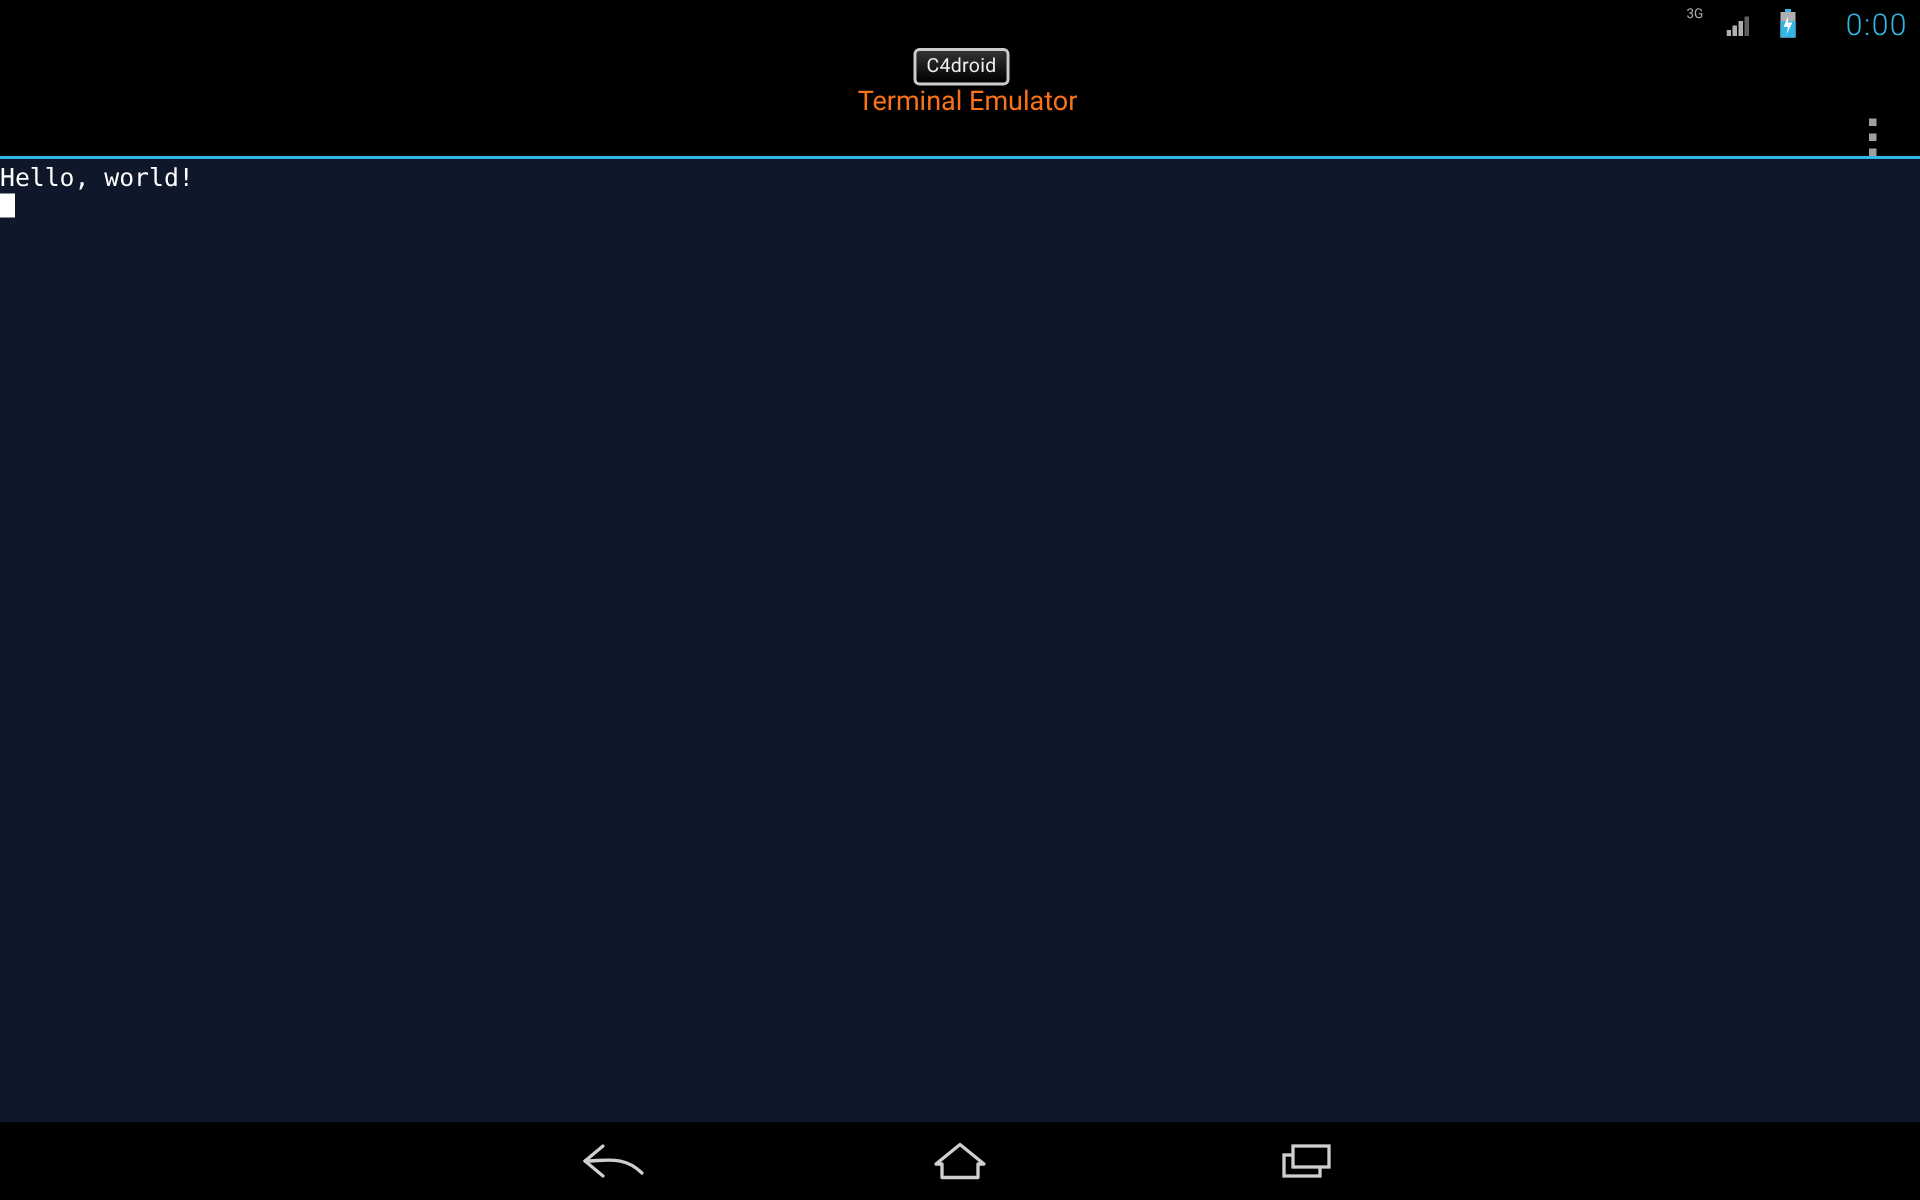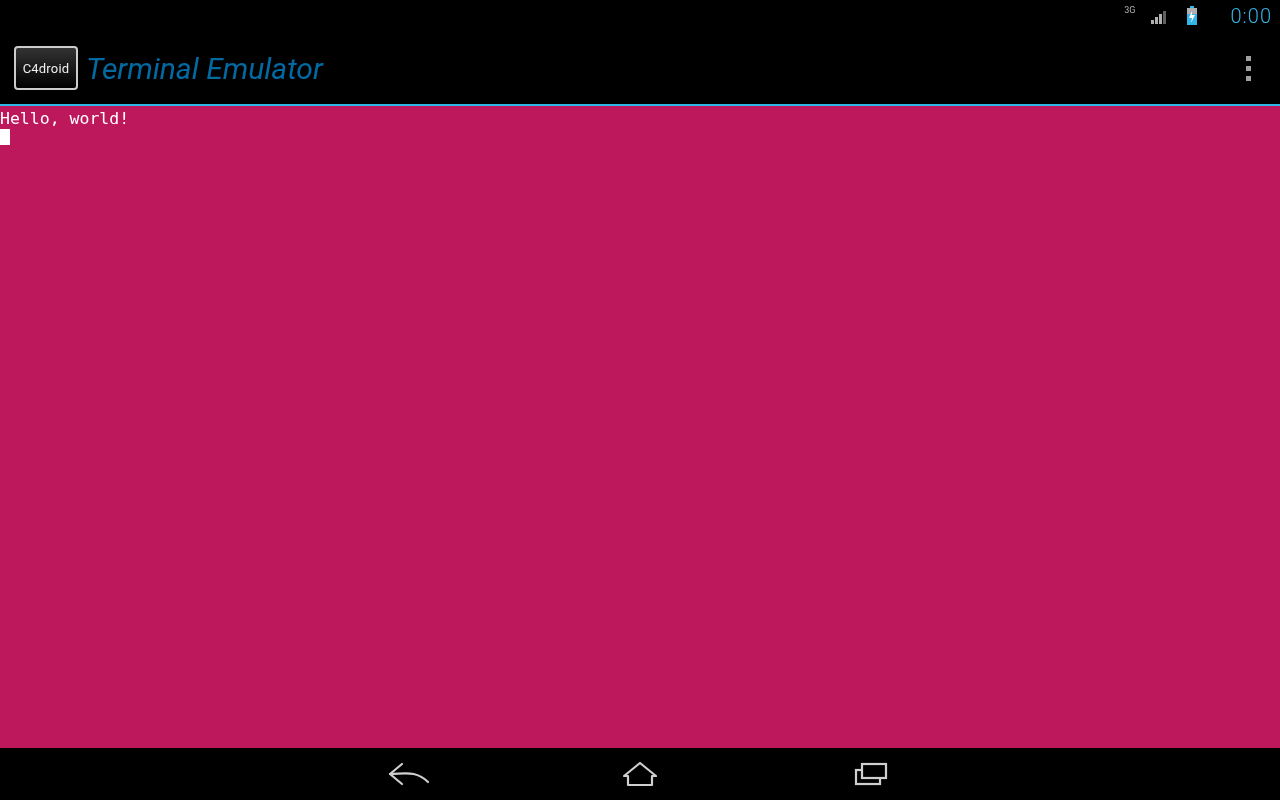--- a/index.html
+++ b/index.html
@@ -44,41 +44,41 @@
       margin-left: 16px;
     }
     
     .action-bar {
       height: 72px;
       background: #000;
       display: flex;
       align-items: center;
       padding: 0 12px 0 14px;
       position: relative;
+      flex-direction: column;
     }
     .app-icon {
       width: 64px;
       height: 44px;
       border: 2px solid #ccc;
       border-radius: 4px;
       background: linear-gradient(#333, #000);
       display: flex;
       align-items: center;
       justify-content: center;
       color: #eee;
       font-size: 13px;
       font-weight: 400;
       letter-spacing: 0.2px;
     }
     .action-title {
-      color: #0369a1;
-      font-size: 30px;
+      color: #f97316;
+      font-size: 18px;
       font-weight: 400;
       margin-left: 8px;
-      font-style: italic;
     }
     .overflow-button {
       margin-left: auto;
       width: 40px;
       height: 48px;
       display: flex;
       flex-direction: column;
       align-items: center;
       justify-content: center;
       gap: 5px;
@@ -89,21 +89,21 @@
       height: 5px;
       background: #a0a0a0;
     }
     .blue-divider {
       height: 2px;
       width: 100%;
       background: #33b5e5;
     }
     
     .terminal {
-      background: #be185d;
+      background: #0f172a;
       height: 642px; 
       padding: 4px 0 0 0;
     }
     .terminal-output {
       color: #fff;
       font-family: "DejaVu Sans Mono", Menlo, Consolas, monospace;
       font-size: 16.5px;
       line-height: 18px;
       white-space: pre;
     }

